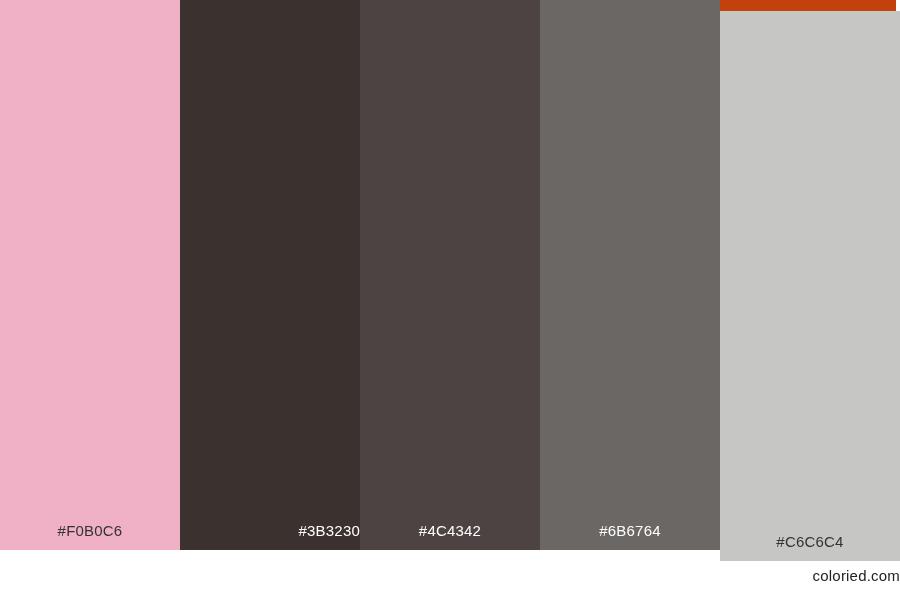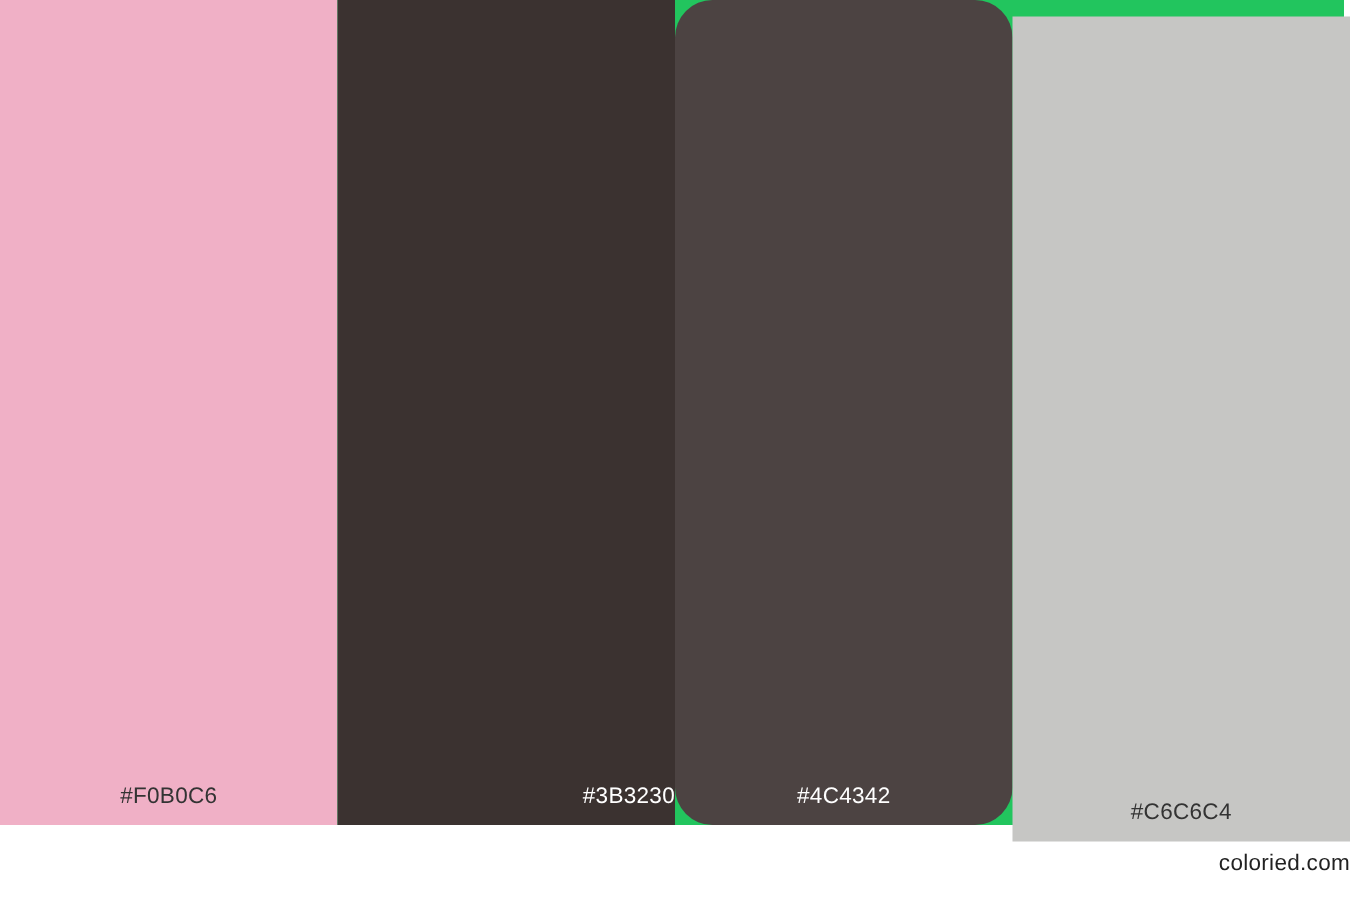--- a/index.html
+++ b/index.html
@@ -13,21 +13,21 @@
     background: #ffffff;
     font-family: "Liberation Sans", "DejaVu Sans", sans-serif;
     overflow: hidden;
   }
 
   #palette-page {
     width: 896px;
     height: 600px;
     display: flex;
     flex-direction: column;
-    background: #22c55e;
+    background: #c2410c;
   }
 
   #swatch-strip {
     width: 900px;
     height: 550px;
     display: flex;
     flex-direction: row;
     flex: 0 0 550px;
   }
 
@@ -81,24 +81,27 @@
   <div id="swatch-strip">
 
     <div class="swatch" style="background-color: rgb(240, 176, 198);">
       <span class="swatch-label" style="color: rgb(51, 51, 51);">#F0B0C6</span>
     </div>
 
     <div class="swatch" style="background-color: rgb(59, 50, 48);">
       <span class="swatch-label" style="color: rgb(255, 255, 255); text-align: right;">#3B3230</span>
     </div>
 
-    <div class="swatch" style="background-color: rgb(76, 67, 66); border-radius: 25px;">
+    <div class="swatch" style="background-color: rgb(76, 67, 66);">
       <span class="swatch-label" style="color: rgb(255, 255, 255);">#4C4342</span>
     </div>
 
+    <div class="swatch" style="background-color: rgb(107, 103, 100);">
+      <span class="swatch-label" style="color: rgb(255, 255, 255);">#6B6764</span>
+    </div>
 
     <div class="swatch" style="background-color: rgb(198, 198, 196); margin-top: 11px;">
       <span class="swatch-label" style="color: rgb(51, 51, 51);">#C6C6C4</span>
     </div>
 
   </div>
 
   <div id="footer-bar">
     <span id="footer-credit">coloried.com</span>
   </div>

